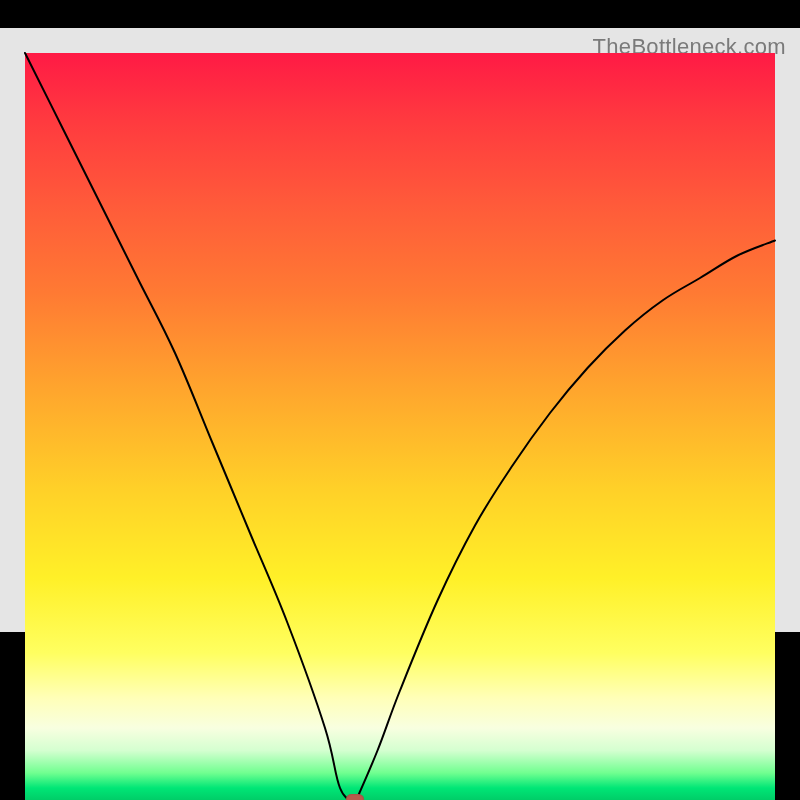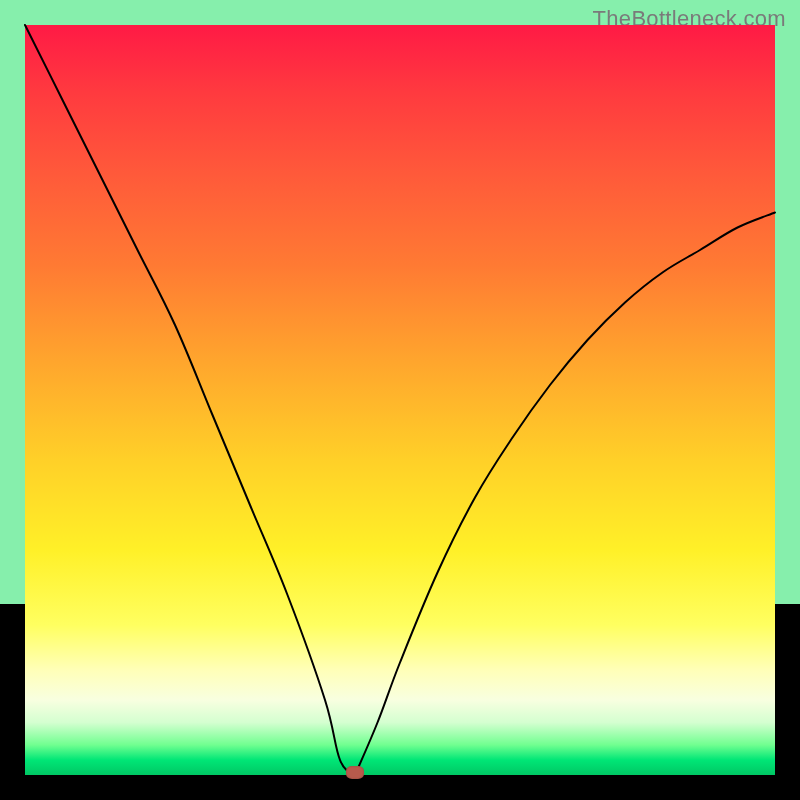--- a/index.html
+++ b/index.html
@@ -8,21 +8,22 @@
     width: 800px;
     height: 800px;
     background: #000;
     font-family: Arial, Helvetica, sans-serif;
     overflow: hidden;
   }
   .outer {
     position: relative;
     width: 800px;
     height: 604px;
-    background: #86efac;
+    background: #e5e5e5;
+    margin-top: 28px;
   }
   .watermark {
     position: absolute;
     top: 6px;
     right: 14px;
     color: #7a7a7a;
     font-size: 22px;
     font-weight: 500;
     letter-spacing: 0.3px;
     user-select: none;

